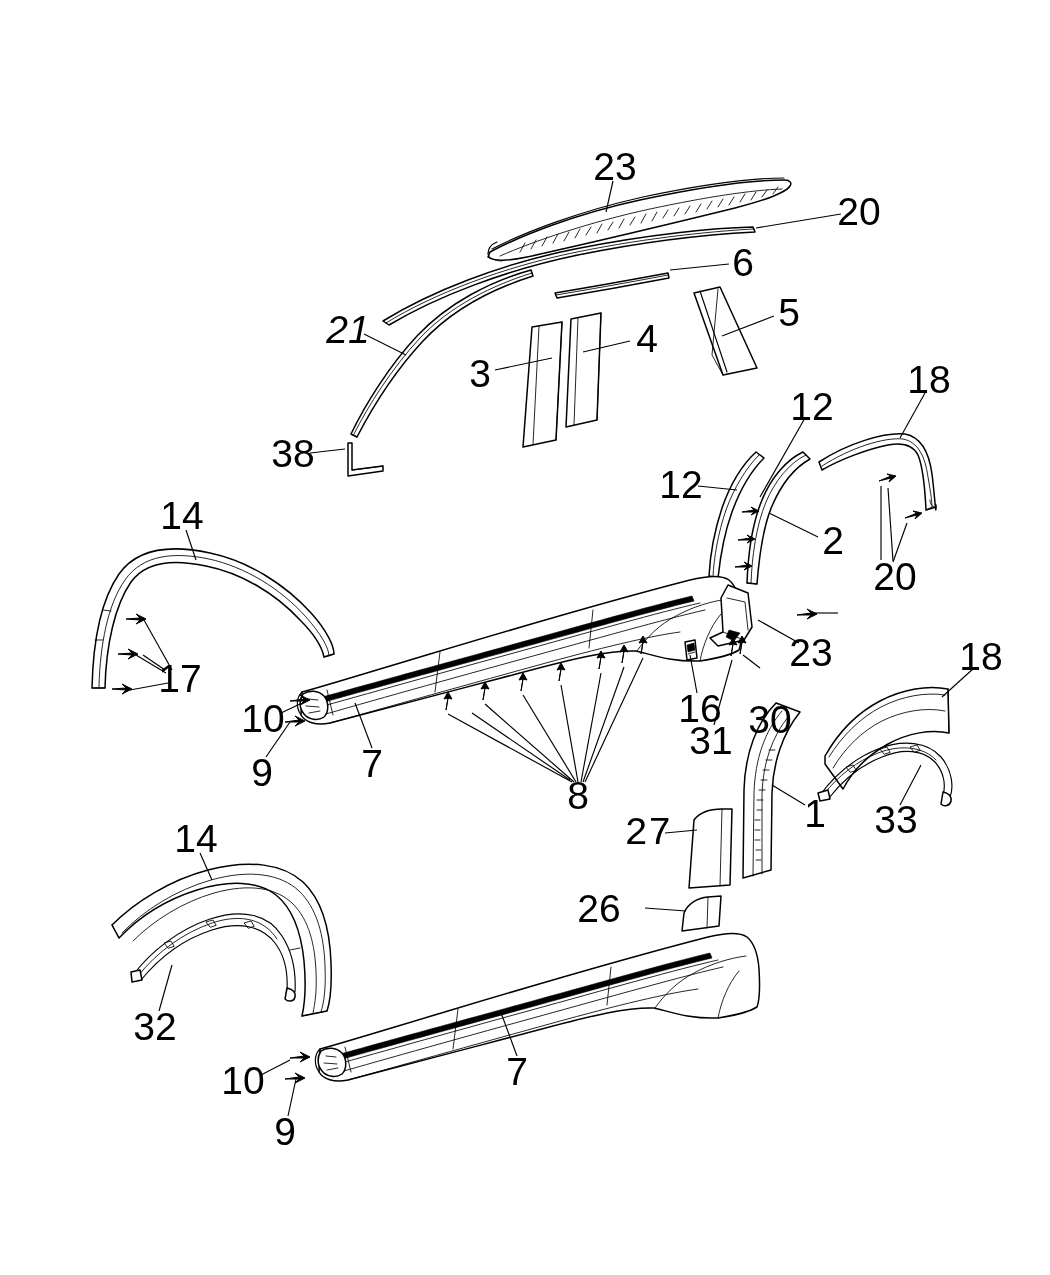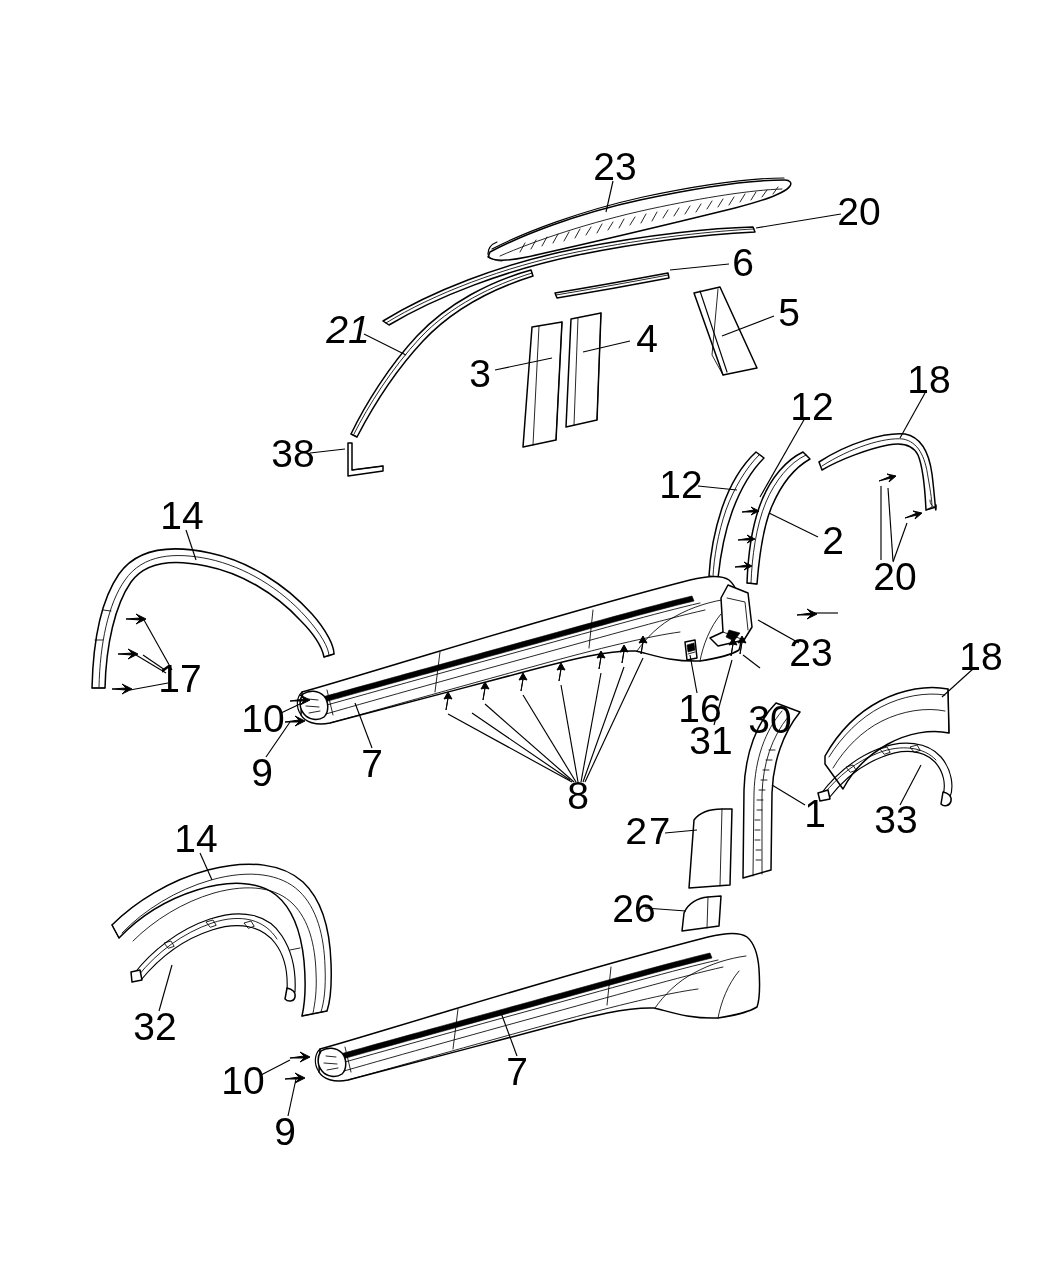--- a/index.html
+++ b/index.html
@@ -412,21 +412,21 @@
       <div class="lbl" style="left: 681px; top: 484px;">12</div>
       <div class="lbl" style="left: 812px; top: 406px;">12</div>
       <div class="lbl" style="left: 182px; top: 515px;">14</div>
       <div class="lbl" style="left: 180px; top: 678px; text-align: center;">17</div>
       <div class="lbl" style="left: 929px; top: 379px;">18</div>
       <div class="lbl" style="left: 895px; top: 576px;">20</div>
       <div class="lbl" style="left: 859px; top: 211px;">20</div>
       <div class="lbl" style="left: 348px; top: 329px; font-style: italic;">21</div>
       <div class="lbl" style="left: 293px; top: 453px;">38</div>
       <div class="lbl" style="left: 615px; top: 166px;">23</div>
-      <div class="lbl" style="left: 634px; top: 908px; text-align: center;">26</div>
+      <div class="lbl" style="left: 599px; top: 908px; text-align: center;">26</div>
       <div class="lbl" style="left: 648px; top: 834px; font-family: Liberation Mono, monospace;">27</div>
       <div class="lbl" style="left: 811px; top: 652px;">23</div>
       <div class="lbl" style="left: 770px; top: 679px; margin-top: 40px;">30</div>
       <div class="lbl" style="left: 711px; top: 740px;">31</div>
       <div class="lbl" style="left: 155px; top: 1026px;">32</div>
       <div class="lbl" style="left: 896px; top: 819px; text-align: right;">33</div>
       <div class="lbl" style="left: 196px; top: 838px;">14</div>
       <div class="lbl" style="left: 981px; top: 656px;">18</div>
       <div class="lbl" style="left: 517px; top: 1071px;">7</div>
       <div class="lbl" style="left: 285px; top: 1131px;">9</div>

